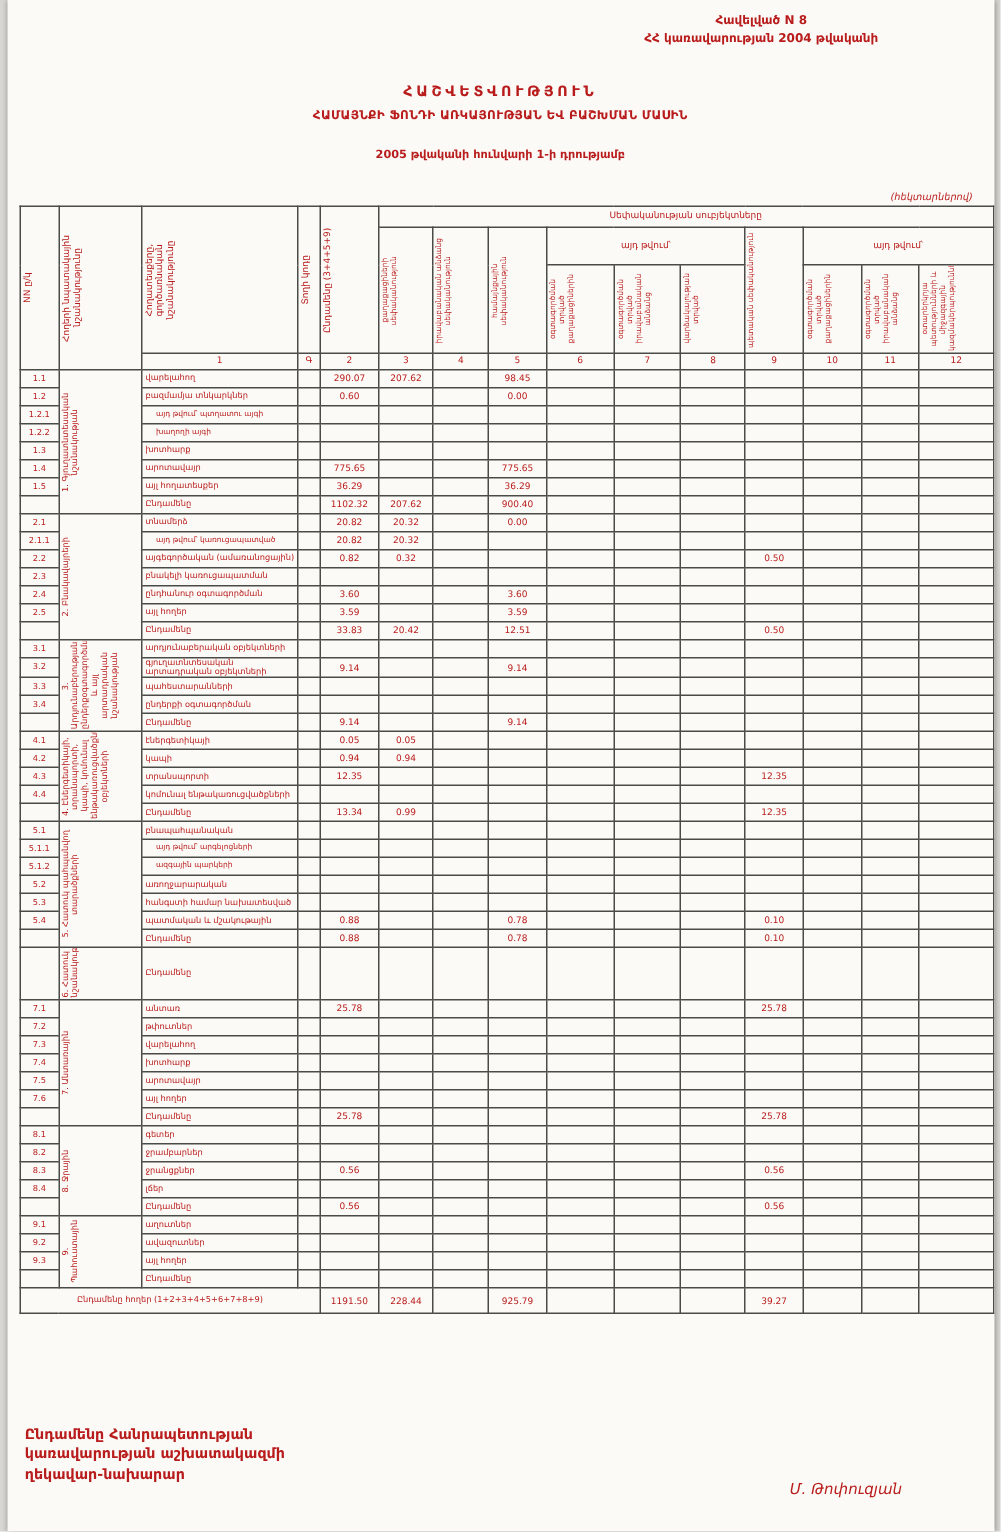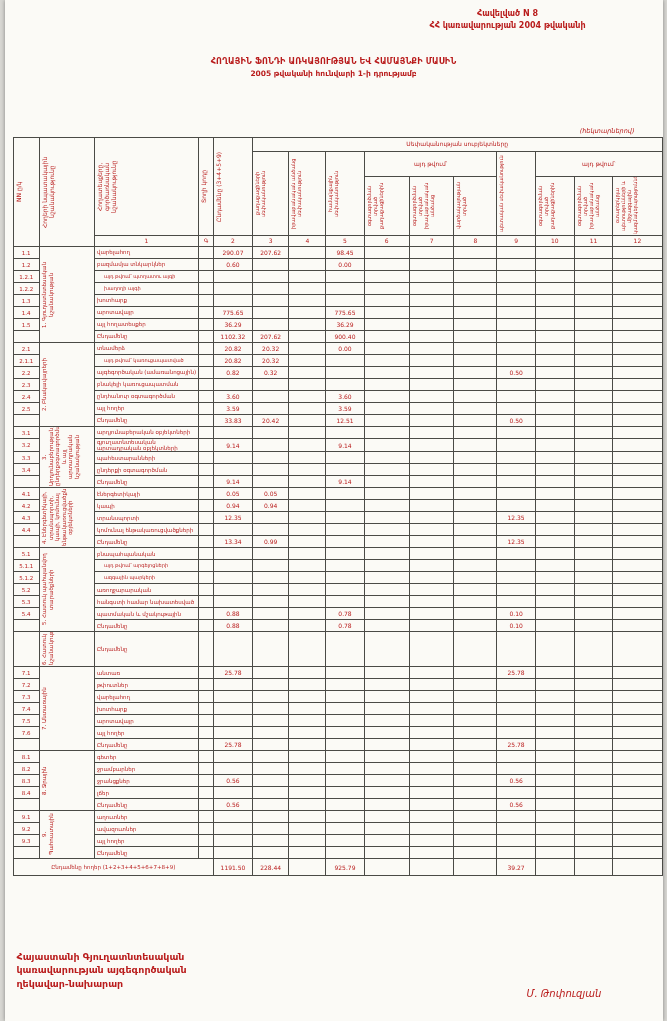--- a/index.html
+++ b/index.html
@@ -3,22 +3,22 @@
 <meta charset="utf-8">
 <style>
   html,body{margin:0;padding:0;}
   body{background:#d8d7d3;font-family:"DejaVu Sans","Liberation Sans",sans-serif;}
   .page{position:relative;width:658px;height:1021px;margin:0 auto;background:#fbfaf6;color:#b91c1c;overflow:hidden;box-shadow:0 0 4px rgba(0,0,0,.4);}
   
   .annex{position:absolute;top:8px;left:372px;width:262px;text-align:center;font-size:8px;font-weight:700;line-height:1.45;}
   .titleblock{position:absolute;top:56px;left:0;width:100%;text-align:center;font-weight:700;}
   .t1{font-size:9.5px;letter-spacing:2.5px;margin-bottom:4px;}
   .t2,.t3{font-size:8px;letter-spacing:.2px;line-height:1.4;}
-  .t4{font-size:7.5px;margin-top:2px;font-weight:700;}
-  .units{position:absolute;top:127px;right:28px;font-size:6.5px;font-style:italic;}
+  .t4{font-size:7.5px;margin-top:16px;font-weight:700;}
+  .units{position:absolute;top:127px;right:14px;font-size:6.5px;font-style:italic;}
   
   .tablewrap{position:absolute;top:137px;left:8px;}
   table{border-collapse:collapse;table-layout:fixed;width:650px;background:#fbfaf6;}
   th,td{border:1px solid #4a4a46;padding:0 1px;overflow:hidden;vertical-align:middle;}
   thead th{font-weight:400;font-size:5px;line-height:1.15;text-align:center;}
   .h1 th{height:13px;font-size:6px;}
   .h2 th{height:24px;}
   .h3 th{height:58px;}
   .hn th{height:10px;font-size:6px;font-weight:400;}
   .grp{font-size:6px;}
@@ -43,21 +43,22 @@
 <body>
 
 <div class="page">
 
   <div class="annex">
     <div>Հավելված N 8</div>
     <div>ՀՀ կառավարության 2004 թվականի</div>
   </div>
 
   <div class="titleblock">
-    <div class="t3">ՀՈՂԱՅԻՆ ՖՈՆԴԻ ԱՌԿԱՅՈՒԹՅԱՆ ԵՎ ՀԱՄԱՅՆՔԻ ՄԱՍԻՆ</div>
+    <div class="t1">ՀԱՇՎԵՏՎՈՒԹՅՈՒՆ</div>
+    <div class="t3">ՀԱՄԱՅՆՔԻ ՖՈՆԴԻ ԱՌԿԱՅՈՒԹՅԱՆ ԵՎ ԲԱՇԽՄԱՆ ՄԱՍԻՆ</div>
     <div class="t4">2005 թվականի հունվարի 1-ի դրությամբ</div>
   </div>
 
   <div class="units">(հեկտարներով)</div>
 
   <div class="tablewrap">
     <table>
       <colgroup>
         <col style="width:26px">
           <col style="width:54px">
@@ -970,19 +971,19 @@
             <td class="num">39.27</td>
             <td class="num"></td>
             <td class="num"></td>
             <td class="num"></td>
           </tr>
         </tbody>
     </table>
   </div>
 
   <div class="sig">
-    <div>Հայաստանի Գյուղատնտեսական</div>
-    <div>կառավարության այգեգործական</div>
+    <div>Ընդամենը Հանրապետության</div>
+    <div>կառավարության աշխատակազմի</div>
     <div>ղեկավար-նախարար</div>
   </div>
   <div class="signame">Մ. Թոփուզյան</div>
 
 </div>
 
 </body></html>

